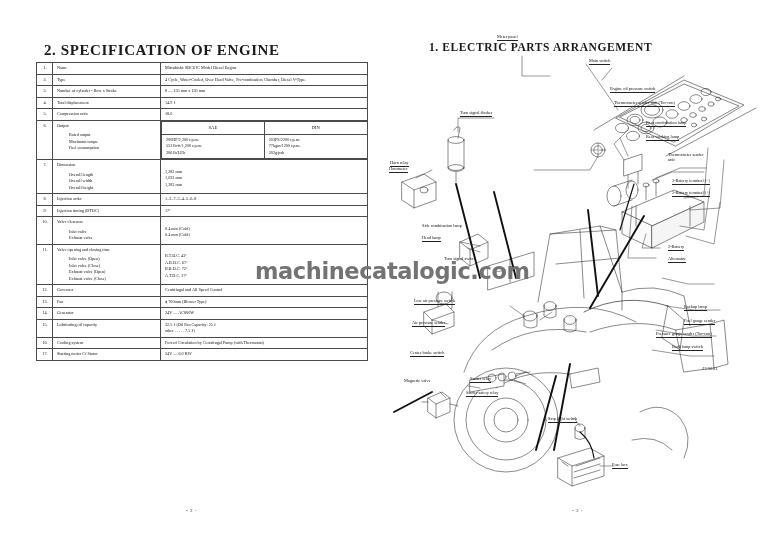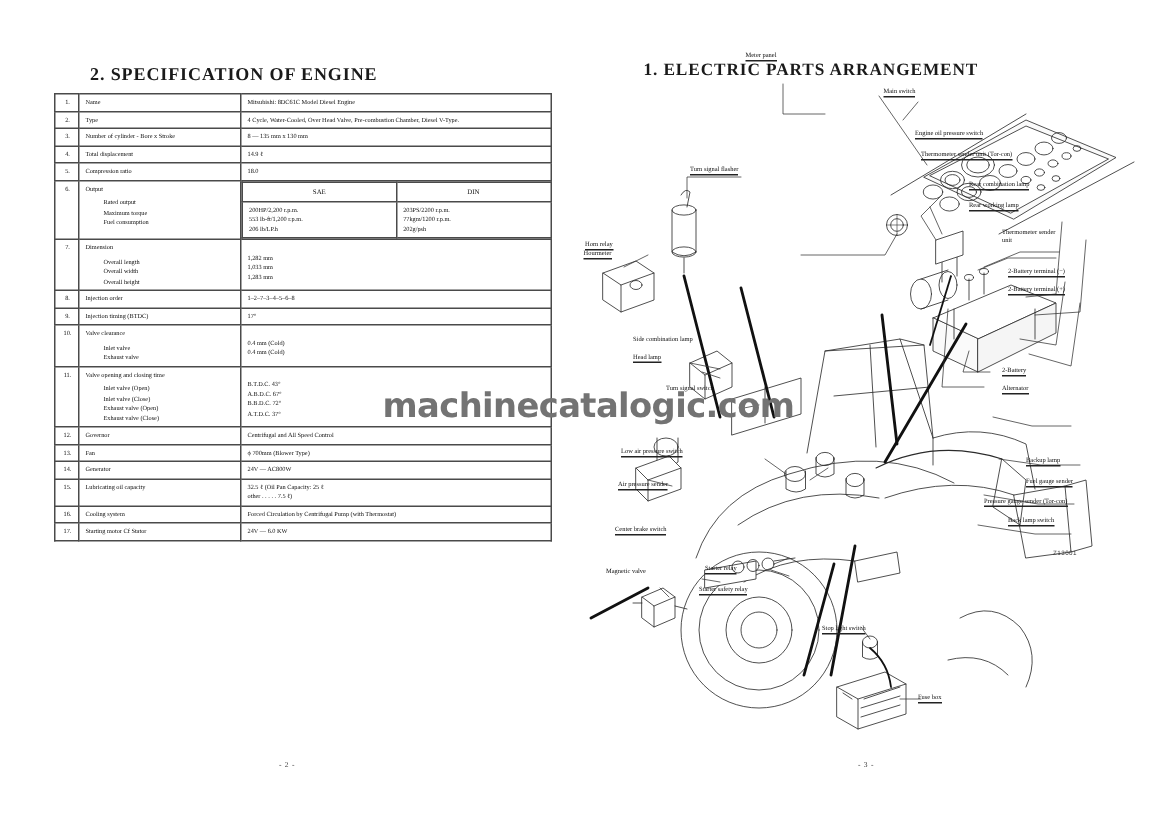--- a/index.html
+++ b/index.html
@@ -29,21 +29,21 @@
   }
 
   .sect-title {
     position: absolute;
     font-family: "Liberation Serif", serif;
     font-weight: bold;
     color: #1a1a1a;
     letter-spacing: 0.6px;
     white-space: nowrap;
   }
-  #title-left { left: 60px; top: 42px; font-size: 12px; }
+  #title-left { left: 44px; top: 42px; font-size: 15px; }
   #title-right { left: 429px; top: 41px; font-size: 11.5px; }
 
   
   table.spec {
     position: absolute;
     left: 36px; top: 62px;
     width: 332px;
     border-collapse: collapse;
     table-layout: fixed;
     color: #111;

